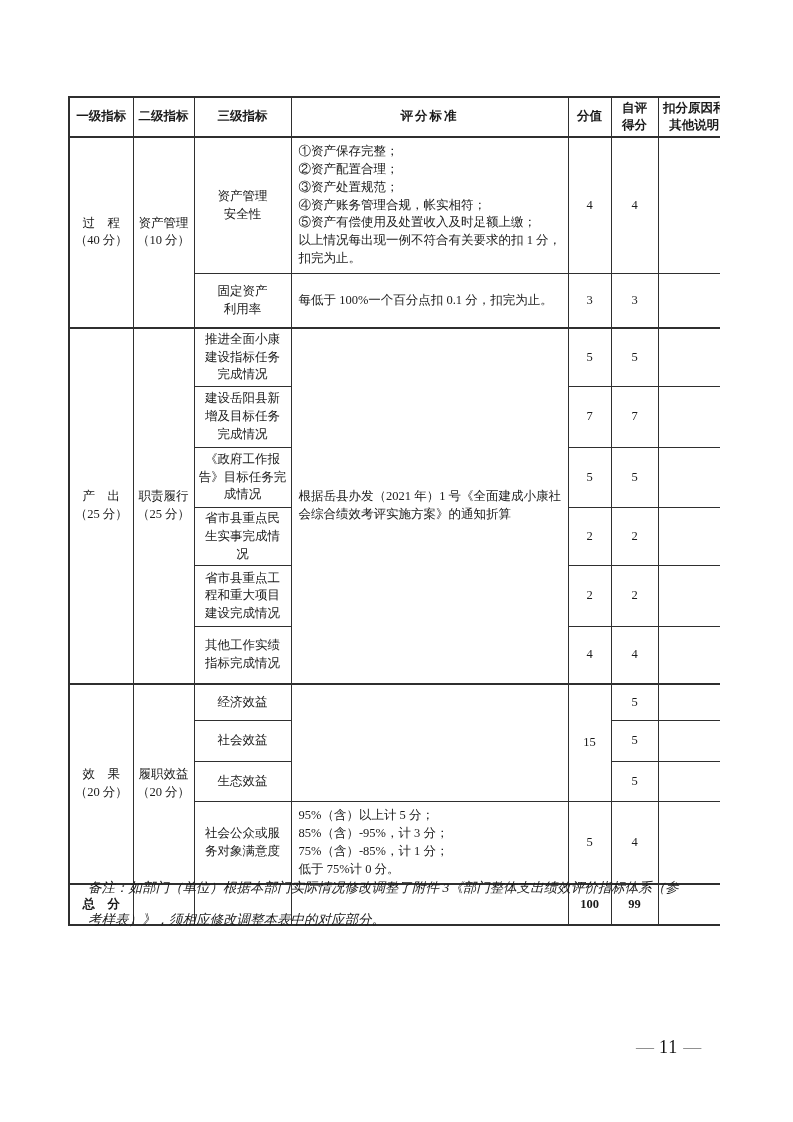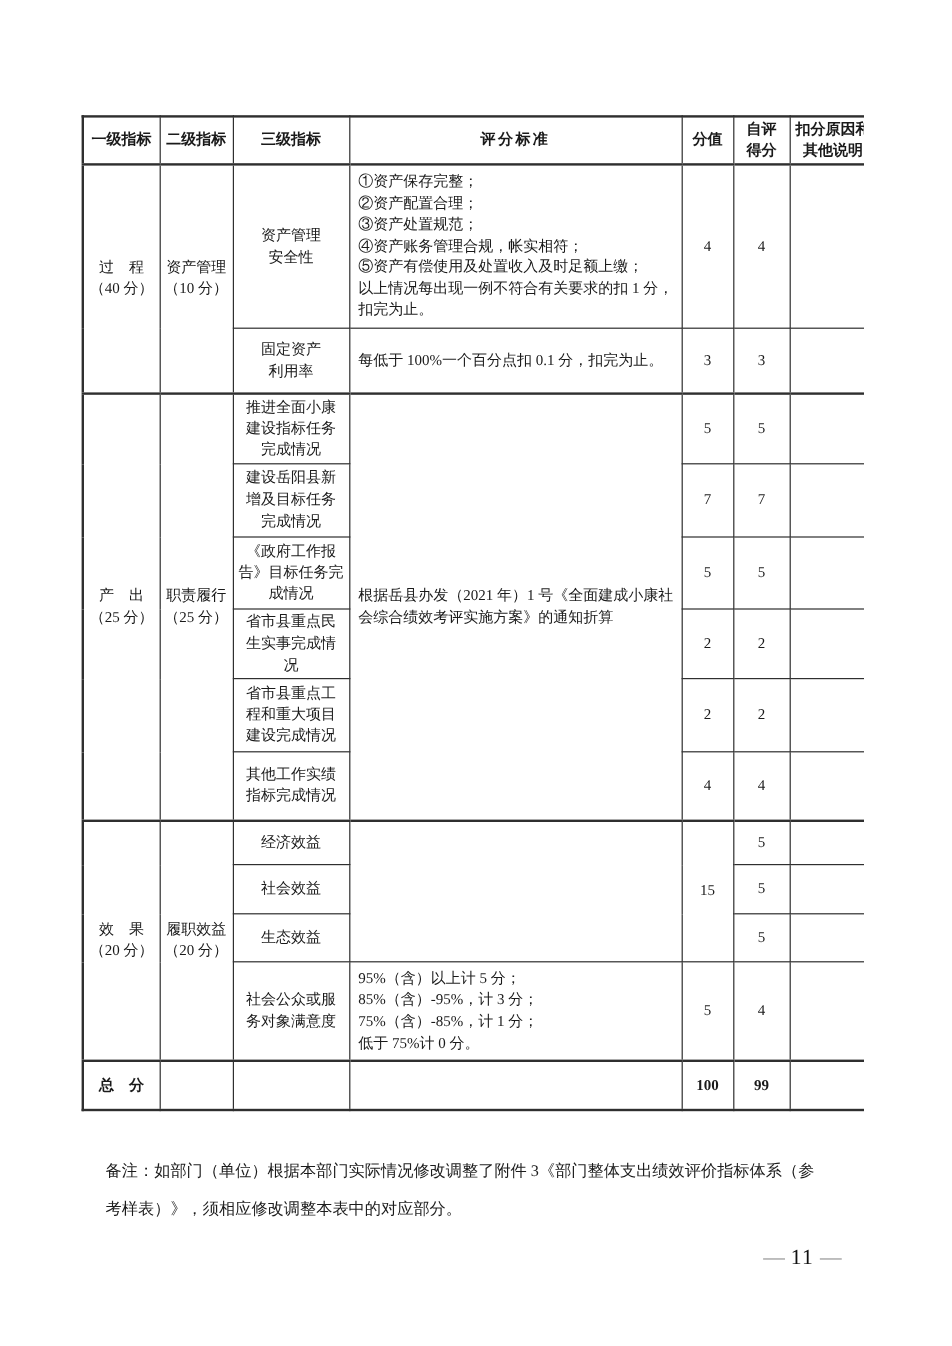--- a/index.html
+++ b/index.html
@@ -42,26 +42,27 @@
   .score-table tr.sec td { border-top-width: 2px; margin-left: 16px; }
   .score-table td.left {
     text-align: left;
     padding: 5px 6px 5px 7px;
     font-family: Liberation Serif, serif;
   }
   .score-table th.spread { letter-spacing: 2px; margin-top: 26px; }
   .score-table td.bold { font-weight: bold; text-align: center; }
   .note {
     position: absolute;
-    left: 88px; top: 960px;
+    left: 88px; top: 872px;
     width: 652px;
     font-size: 13.5px;
     line-height: 32px;
     white-space: pre-line;
     color: #1c1c1c;
+    font-style: italic;
   }
   .page-footer {
     position: absolute;
     left: 636px; top: 1036px;
     font-size: 18px;
     line-height: 22px;
     color: #111111;
     white-space: nowrap;
   }
   .page-footer .dash { color: #8d8d8d; }

